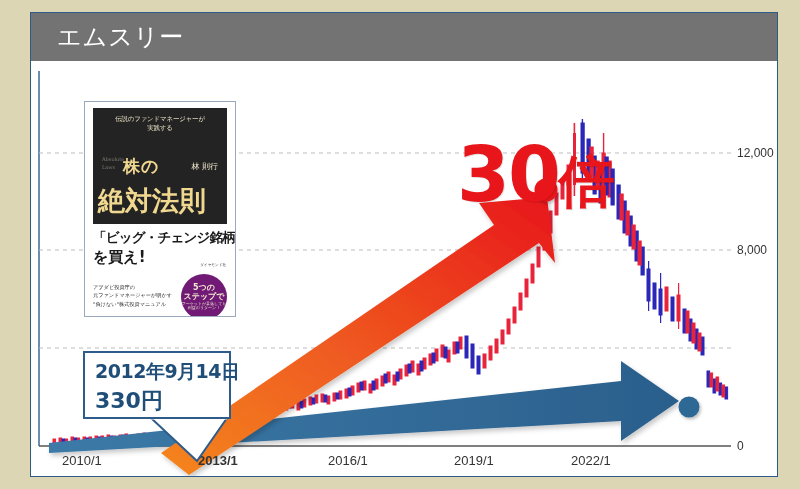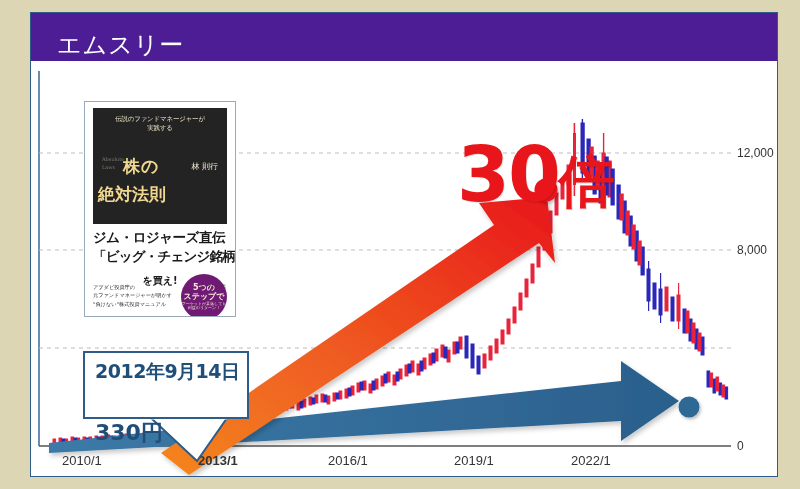--- a/index.html
+++ b/index.html
@@ -15,22 +15,22 @@
     position: absolute; left: 30px; top: 12px;
     width: 748px; height: 465px;
     background: #ffffff;
     border: 1px solid #2e5c8a;
     overflow: hidden;
   }
 
   
   .banner {
     position: absolute; left: 0; top: 0; width: 748px; height: 48px;
-    background: #4c1d95;
-    display: flex; align-items: flex-end;
+    background: #737373;
+    display: flex; align-items: center;
   }
   .banner-title {
     color: #ffffff; font-size: 24px; letter-spacing: 1px;
     padding-left: 26px; font-weight: 400;
     font-family: "DejaVu Sans", "Liberation Sans", sans-serif;
     white-space: nowrap;
   }
 
   
   .plot {
@@ -76,35 +76,35 @@
     color: #f2ead0; font-size: 8px;
     font-family: "DejaVu Sans", sans-serif; white-space: nowrap;
   }
   .book-t1 {
     position: absolute; left: 30px; top: 47px;
     color: #f0d890; font-size: 17px; font-weight: bold; letter-spacing: 1px;
     font-family: "DejaVu Sans", sans-serif; white-space: nowrap;
   }
   .book-t2 {
     position: absolute; left: 5px; top: 75px;
-    color: #f0d890; font-size: 17px; font-weight: bold; letter-spacing: 0px;
+    color: #f0d890; font-size: 27px; font-weight: bold; letter-spacing: 0px;
     font-family: "DejaVu Sans", sans-serif; white-space: nowrap;
   }
   .book-bot { position: relative; margin: 5px 8px 0 8px; }
   .book-b1 {
     color: #1a1a1a; font-size: 13.5px; font-weight: bold; white-space: nowrap;
     font-family: "DejaVu Sans", sans-serif; letter-spacing: -0.5px;
   }
   .book-b2 {
     color: #1a1a1a; font-size: 13.5px; font-weight: bold; white-space: nowrap;
     font-family: "DejaVu Sans", sans-serif; letter-spacing: -0.8px; margin-top: 1px;
   }
   .book-b3 {
-    color: #1a1a1a; font-size: 10px; font-weight: bold; white-space: nowrap;
-    font-family: "DejaVu Sans", sans-serif; margin-top: 8px; text-align: center;
+    color: #1a1a1a; font-size: 15px; font-weight: bold; white-space: nowrap;
+    font-family: "DejaVu Sans", sans-serif; margin-top: 1px;
   }
   .book-small {
     position: absolute; left: 0; top: 54px;
     color: #2a2a2a; font-size: 5.2px; line-height: 1.6; white-space: nowrap;
     font-family: "DejaVu Sans", sans-serif;
   }
   .book-badge {
     position: absolute; right: 0; top: 45px;
     width: 46px; height: 46px; border-radius: 50%;
     background: #701a75; color: #fff;
@@ -115,34 +115,33 @@
   .book-badge .bg2 { font-size: 8px; font-weight: bold; color: #f3ead0; font-family: "DejaVu Sans", sans-serif;}
   .book-badge .bg3 { font-size: 4px; color: #e8e0c8; font-family: "DejaVu Sans", sans-serif;}
   .book-pub {
     position: absolute; right: 1px; bottom: 0px;
     font-size: 3.6px; color: #333; font-family: "DejaVu Sans", sans-serif;
   }
 
   
   .callout {
     position: absolute; left: 52px; top: 290px;
-    width: 166px; height: 68px;
+    width: 148px; height: 68px;
     background: #ffffff; border: 2px solid #2e5c8a;
     z-index: 6;
   }
   .callout-line1 {
     position: absolute; left: 10px; top: 6px;
     font-size: 19px; font-weight: bold; color: #1f4e79; white-space: nowrap;
     font-family: "DejaVu Sans", sans-serif; letter-spacing: -0.5px;
   }
   .callout-line2 {
     position: absolute; left: 10px; top: 33px;
     font-size: 22px; font-weight: bold; color: #1f4e79; white-space: nowrap;
     font-family: "DejaVu Sans", sans-serif;
-    margin-top: 32px;
   }
 
   
   .mult-30 {
     position: absolute; left: 426px; top: 76px;
     font-size: 76px; font-weight: bold; color: #e8161a; z-index: 8;
     font-family: "DejaVu Sans", sans-serif; white-space: nowrap;
     letter-spacing: -2px; line-height: 1;
     text-shadow: 1px 1px 0 rgba(0,0,0,0.12);
   }
@@ -435,21 +434,20 @@
           </div>
           <div class="book-faint">
             <div>Absolute</div>
             <div>Laws</div>
           </div>
           <div class="book-author">林 則行</div>
           <div class="book-t1">株の</div>
           <div class="book-t2">絶対法則</div>
         </div>
         <div class="book-bot">
-          <div class="book-b1">ジム・ロジャーズ直伝</div>
           <div class="book-b2">「ビッグ・チェンジ銘柄」</div>
           <div class="book-b3">を買え!</div>
           <div class="book-small">
             <div>アブダビ投資庁の</div>
             <div>元ファンドマネージャーが明かす</div>
             <div>"負けない"株式投資マニュアル</div>
           </div>
           <div class="book-badge">
             <div class="bg1">5つの</div>
             <div class="bg2">ステップで</div>

